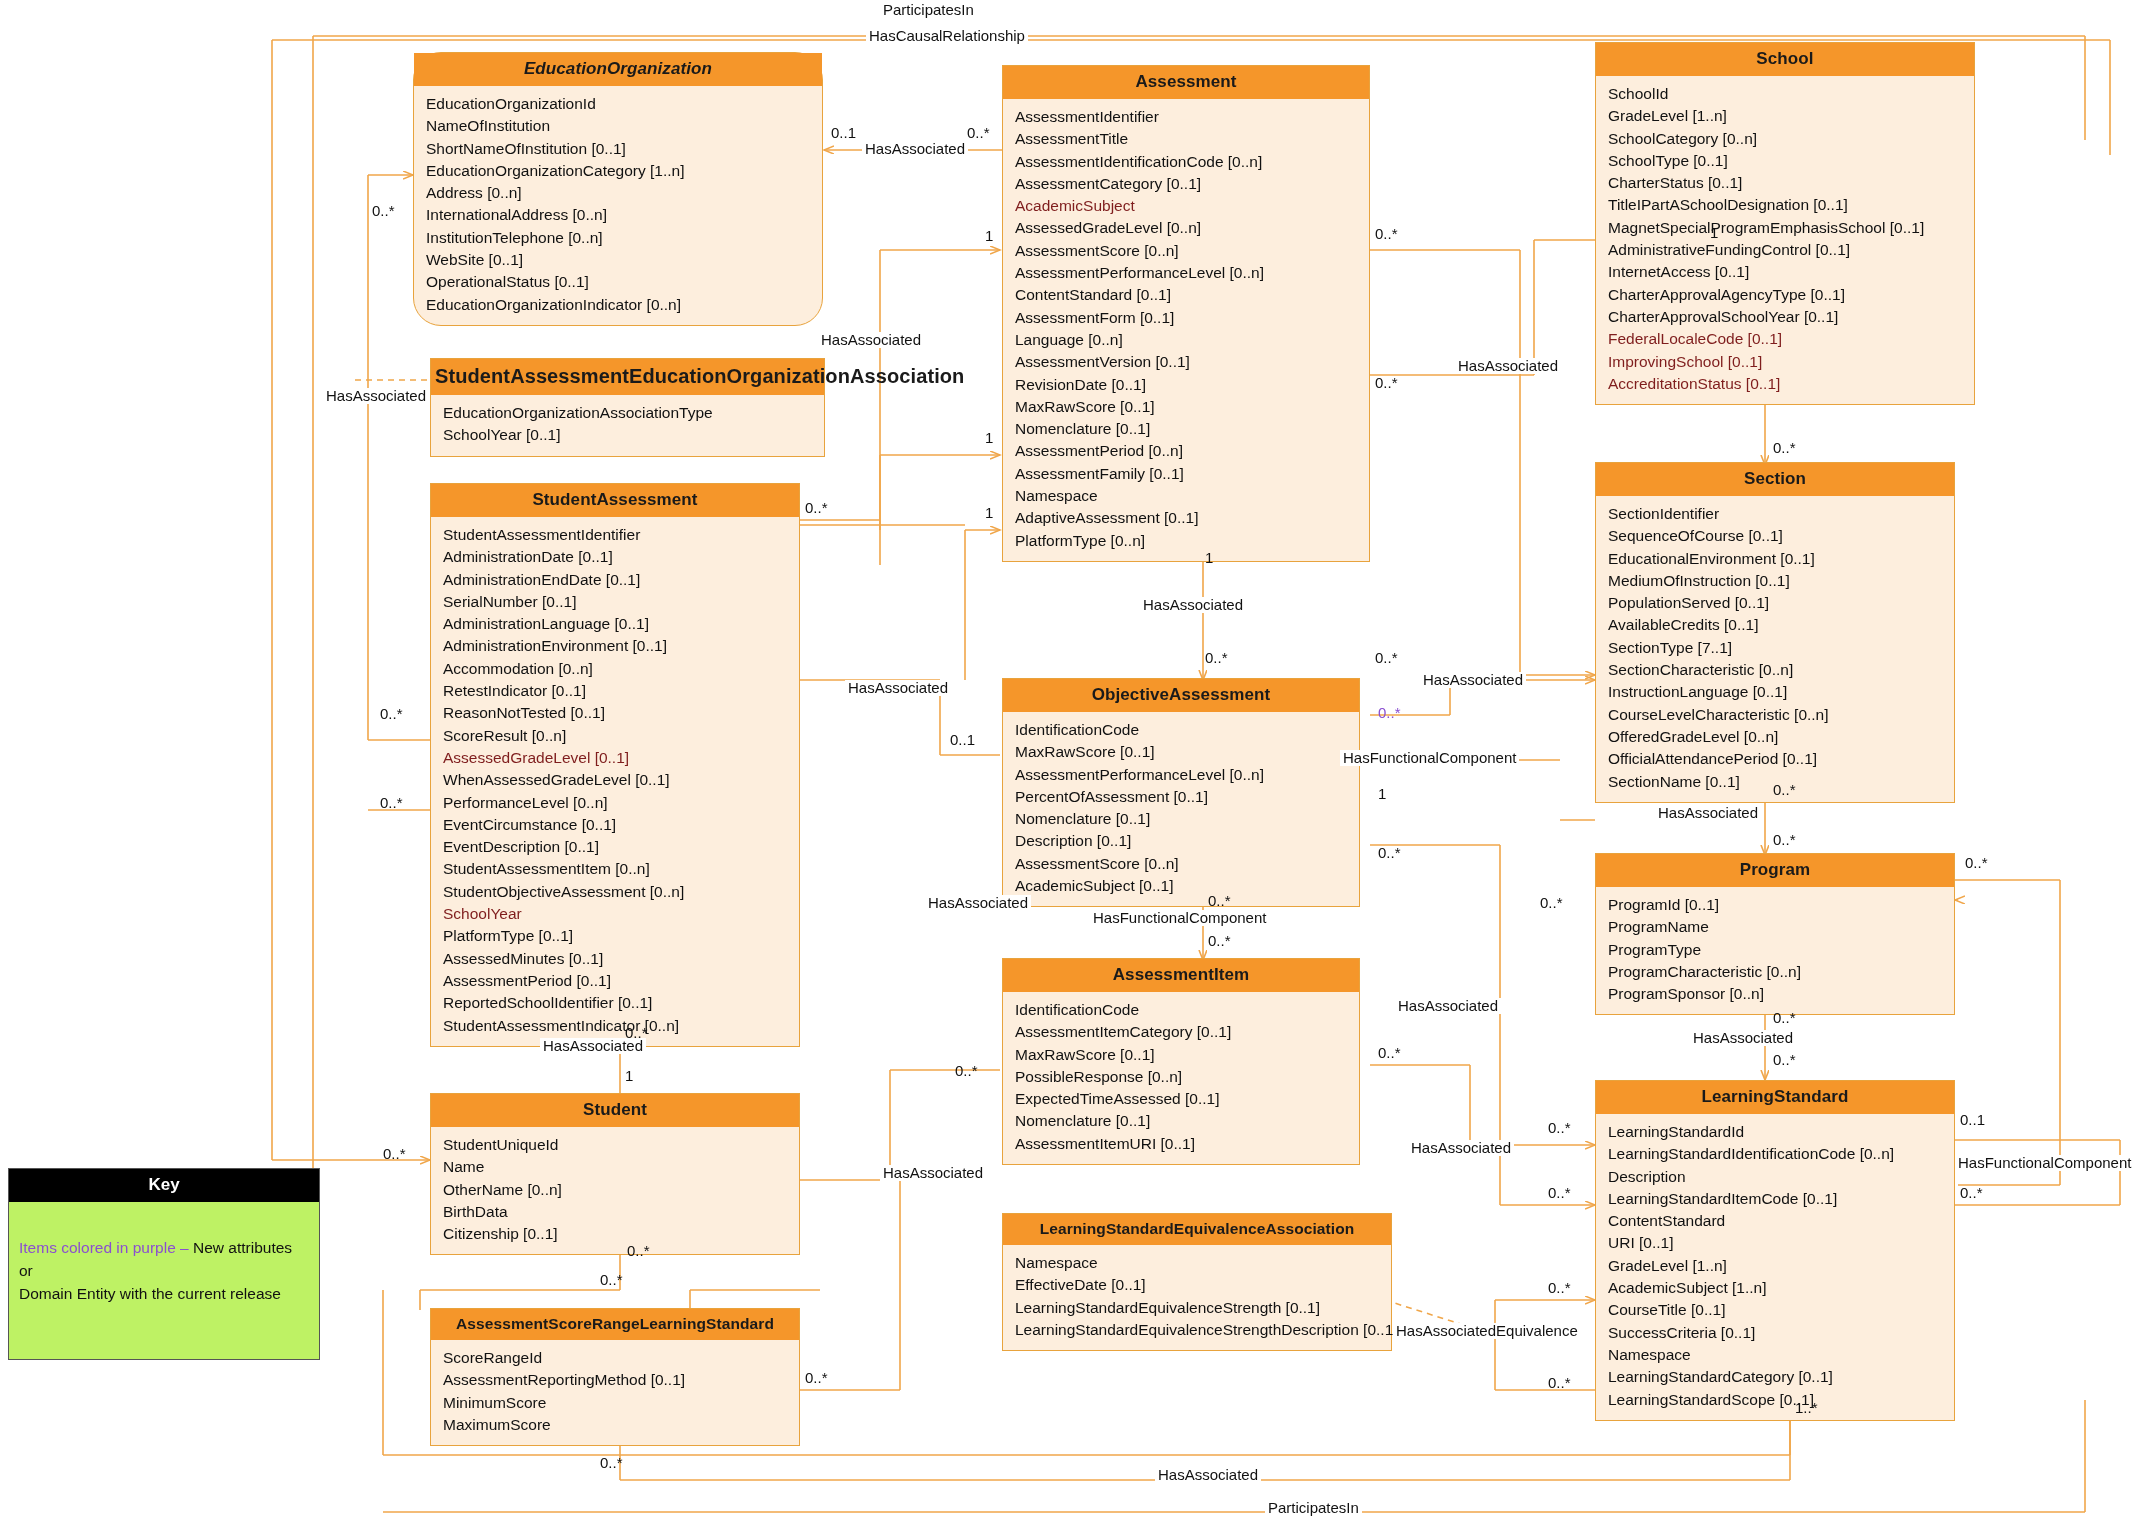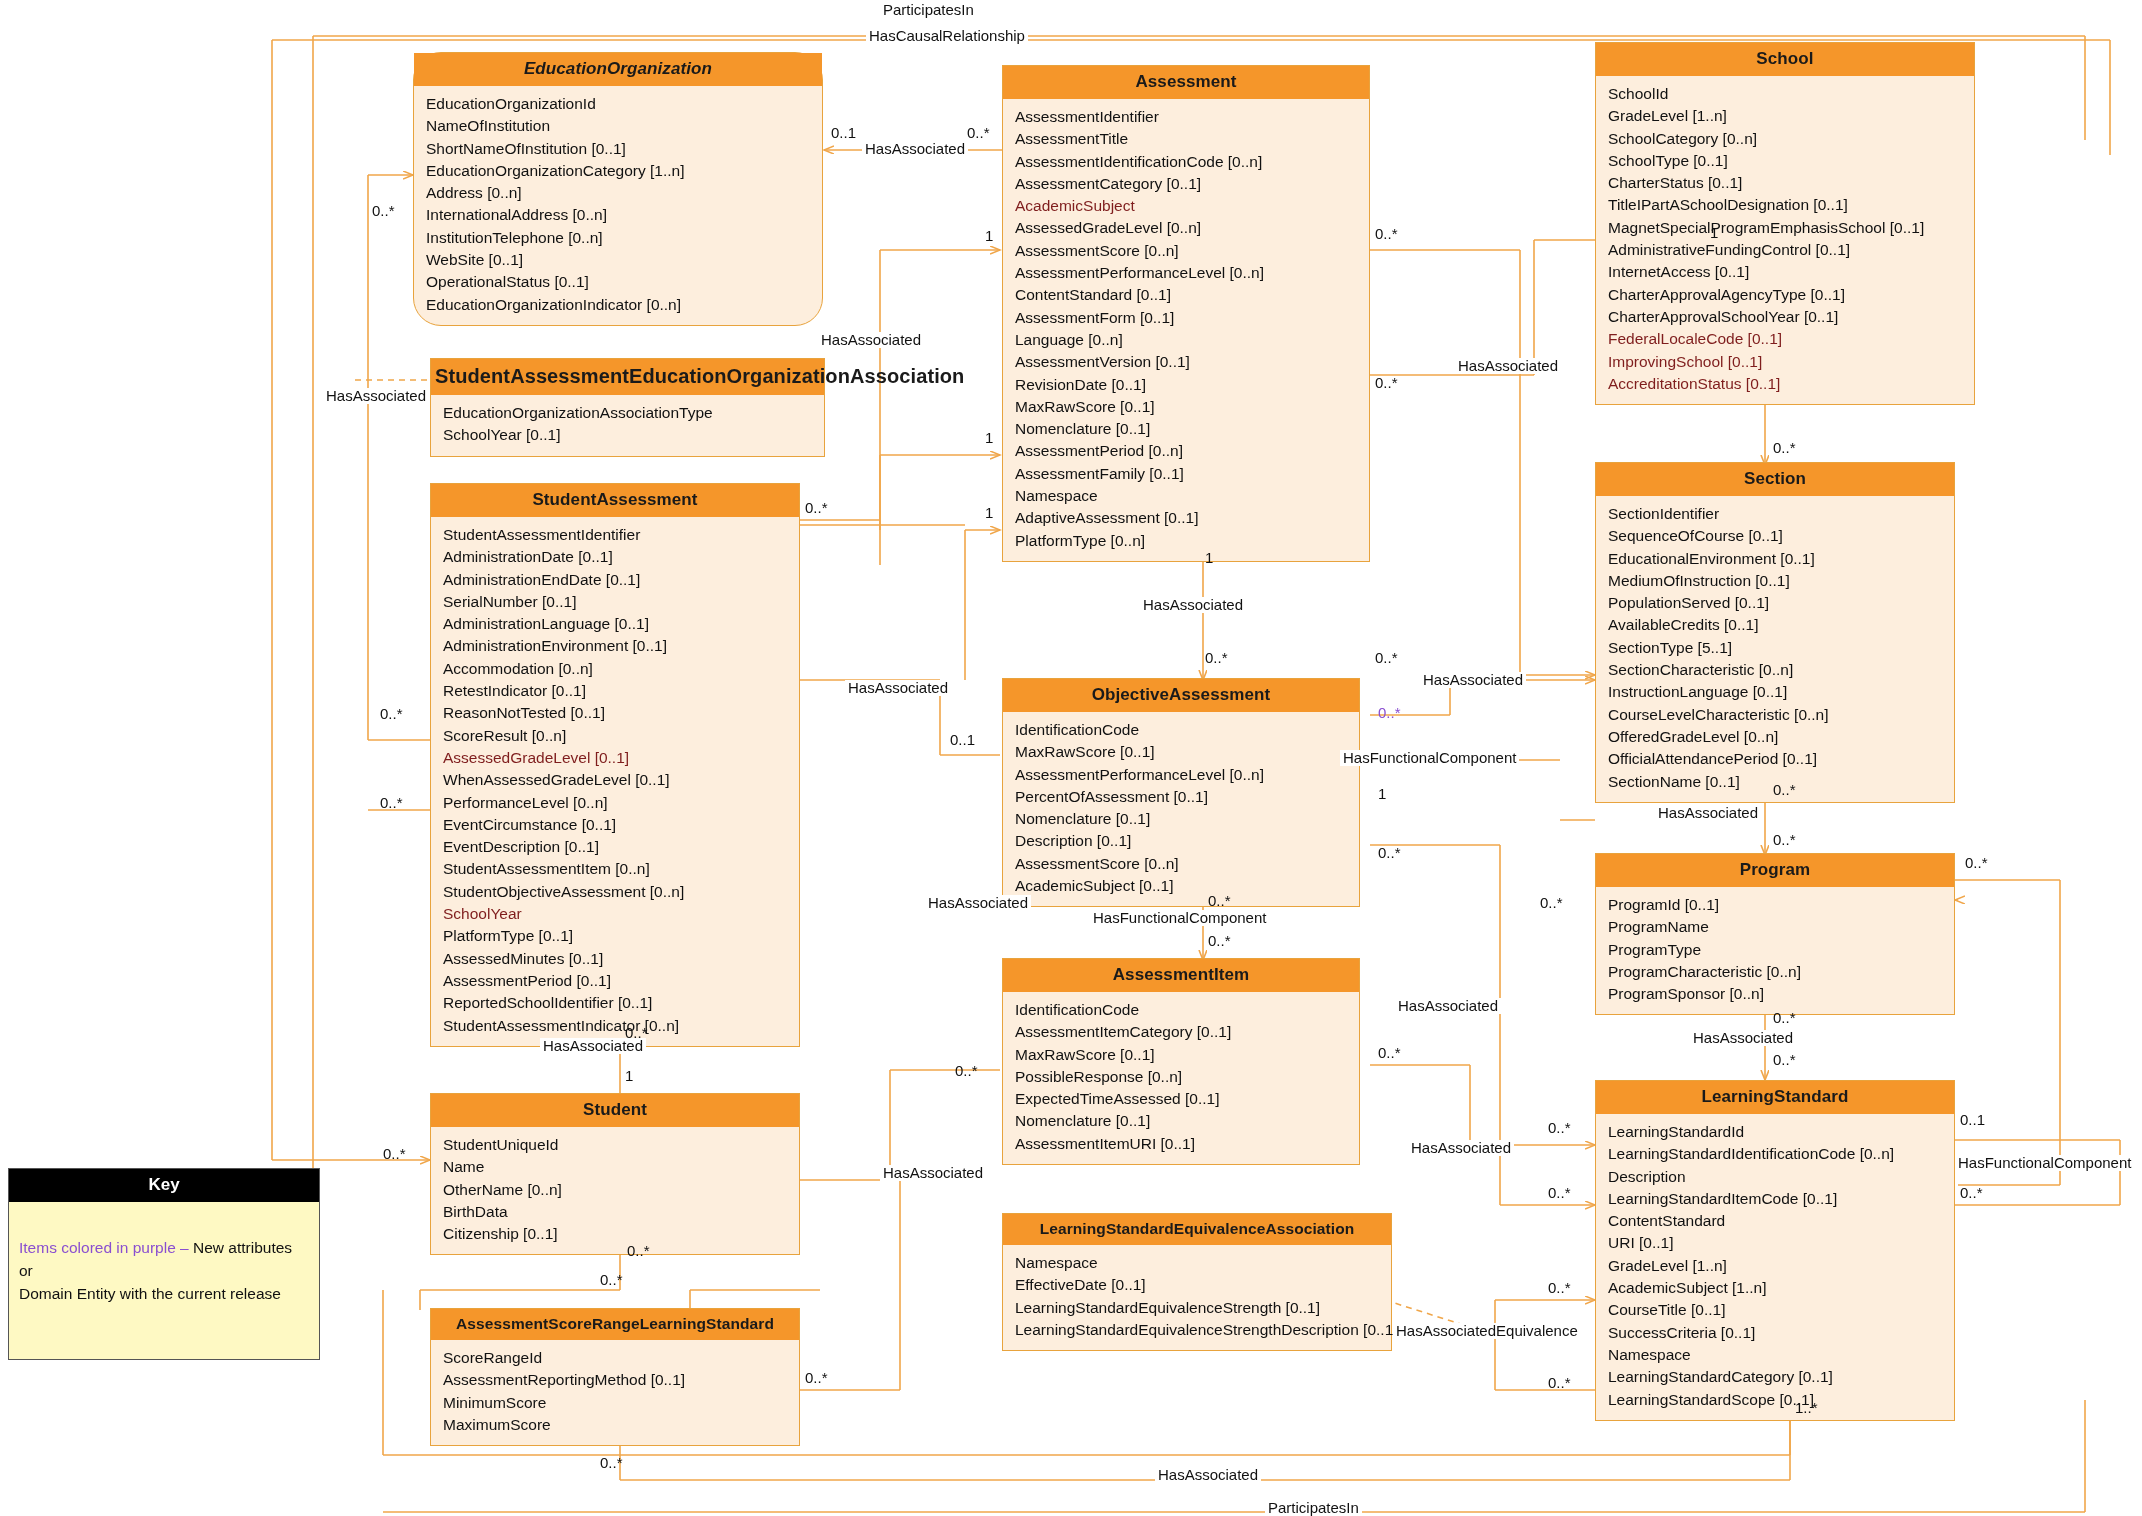--- a/index.html
+++ b/index.html
@@ -38,21 +38,21 @@
     font-size: 15.5px;
     line-height: 22.3px;
     color: #111;
     white-space: nowrap;
   }
   .entity .attrs div.purple { color: #7f1d1d; }
 
   .key-box {
     position: absolute;
     border: 1px solid #555;
-    background: #fef9c3;
+    background: #bef264;
     box-sizing: border-box;
   }
   .key-box .hdr {
     background: #000; color: #fff; font-weight: bold;
     font-size: 17px; text-align: center; padding: 6px 4px 7px 4px;
   }
   .key-box .body { padding: 26px 10px 10px 10px; margin-top: 8px; }
   .key-box .body div { font-size: 15.5px; line-height: 23px; color: #111; }
   .key-box .body .pp { color: #8A4FD0; }
 
@@ -309,21 +309,21 @@
 
   <div class="entity" style="left:1595px; top:462px; width:360px;">
     <div class="hdr">Section</div>
     <div class="attrs">
       <div>SectionIdentifier</div>
       <div>SequenceOfCourse [0..1]</div>
       <div>EducationalEnvironment [0..1]</div>
       <div>MediumOfInstruction [0..1]</div>
       <div>PopulationServed [0..1]</div>
       <div>AvailableCredits [0..1]</div>
-      <div>SectionType [5..1]</div>
+      <div>SectionType [7..1]</div>
       <div>SectionCharacteristic [0..n]</div>
       <div>InstructionLanguage [0..1]</div>
       <div>CourseLevelCharacteristic [0..n]</div>
       <div>OfferedGradeLevel [0..n]</div>
       <div>OfficialAttendancePeriod [0..1]</div>
       <div>SectionName [0..1]</div>
     </div>
   </div>
 
   <div class="entity" style="left:1595px; top:853px; width:360px;">

